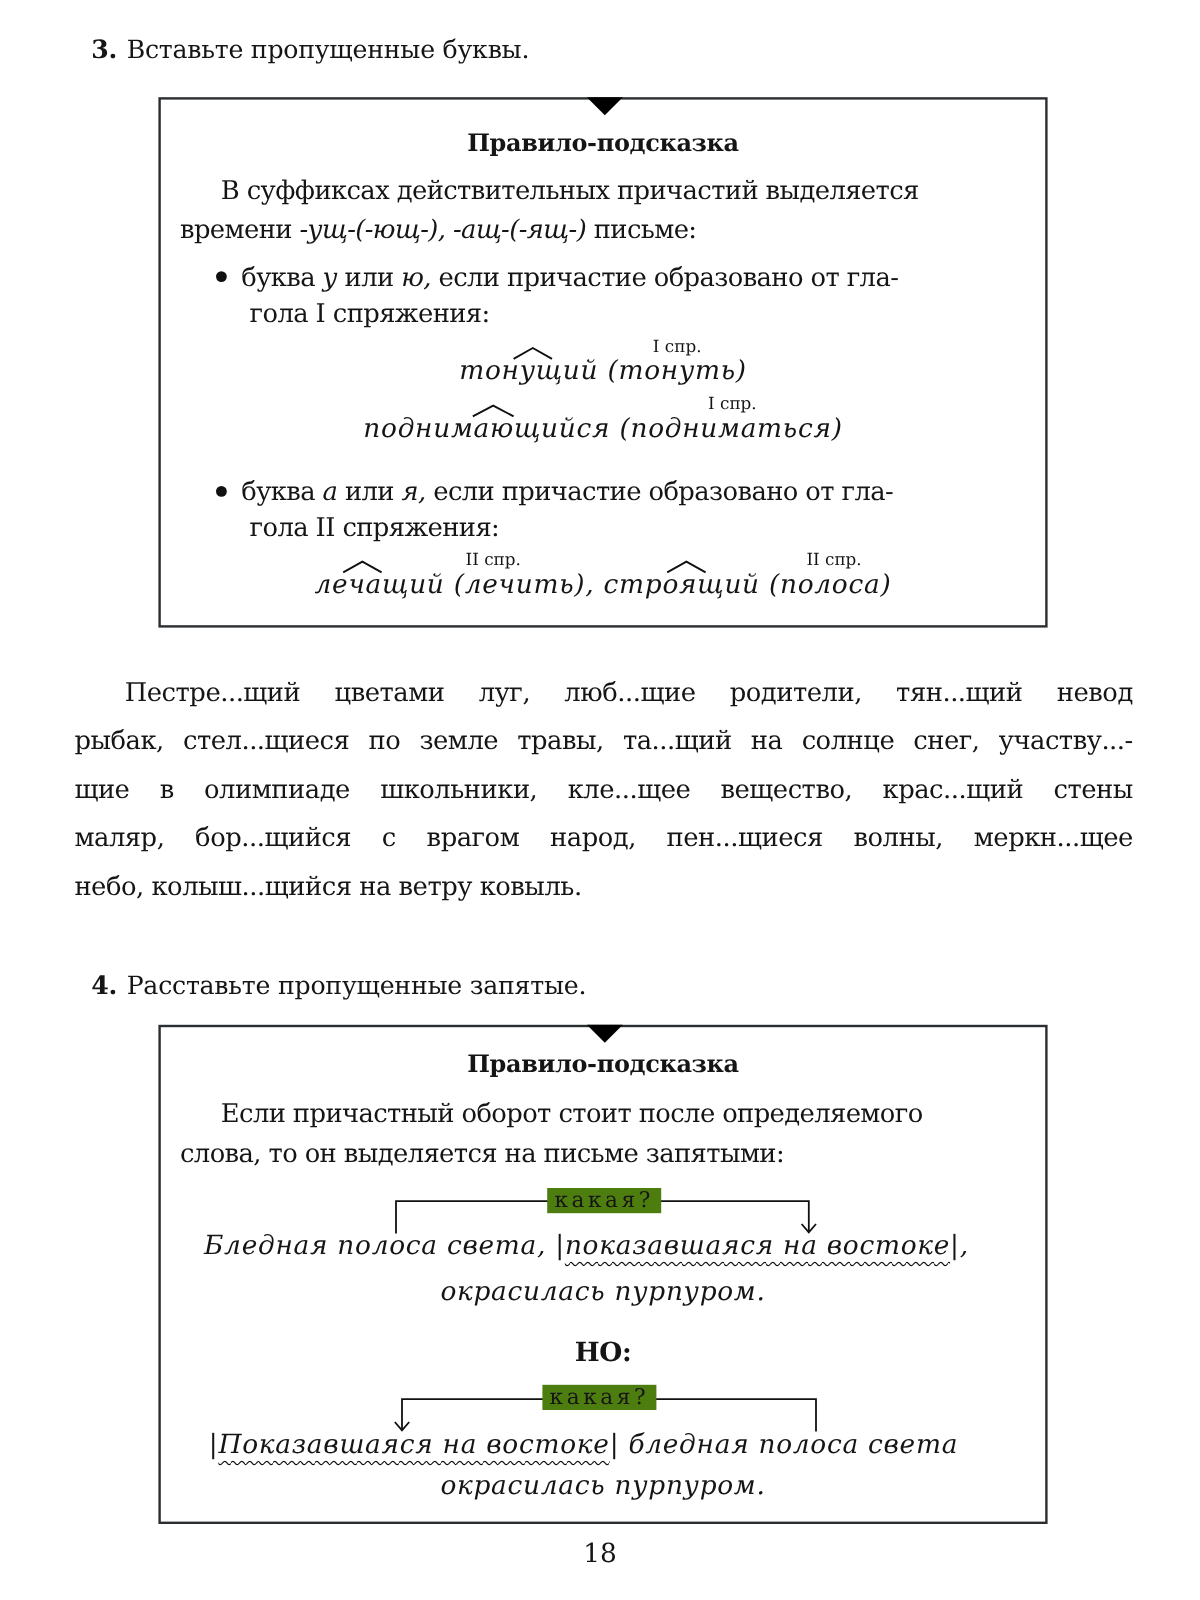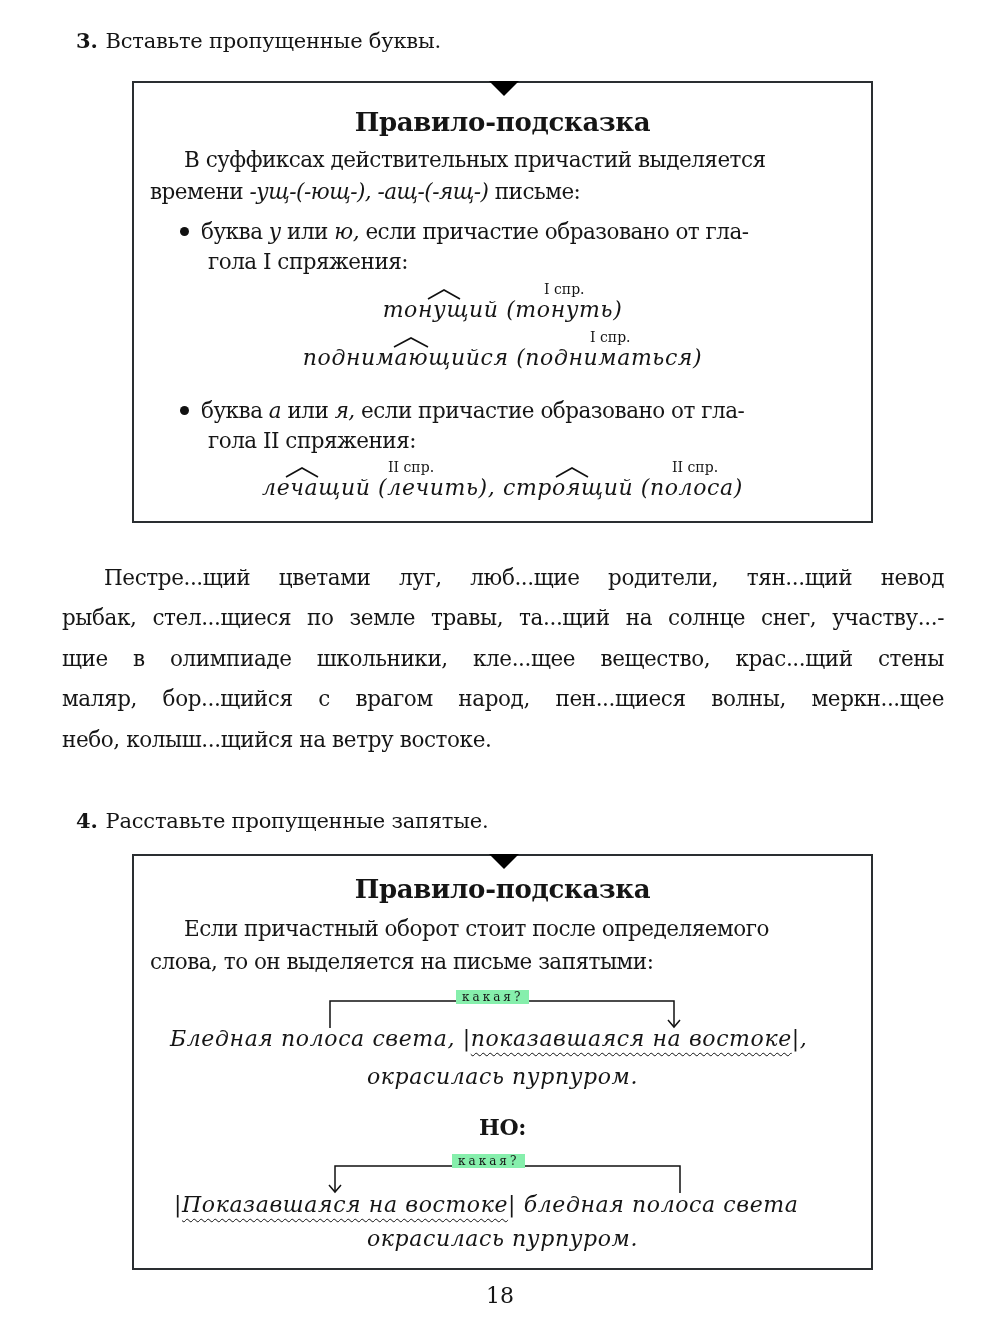--- a/index.html
+++ b/index.html
@@ -32,21 +32,21 @@
     width: 0; height: 0;
     border-left: 15px solid transparent;
     border-right: 15px solid transparent;
     border-top: 15px solid #000;
   }
   .rule-title {
     position: absolute;
     left: 0; right: 0;
     text-align: center;
     font-weight: bold;
-    font-size: 26px;
+    font-size: 20px;
     letter-spacing: -0.3px;
   }
   .line {
     position: absolute;
     font-size: 21.5px;
     white-space: nowrap;
     letter-spacing: -0.5px;
   }
   .center { left: 0; right: 0; text-align: center; }
   .it { font-style: italic; }
@@ -84,23 +84,23 @@
     letter-spacing: 0.6px;
   }
   .wavy {
     text-decoration: underline wavy #111;
     text-decoration-thickness: 1px;
     text-underline-offset: 6px;
   }
   .pipe { font-style: normal; font-weight: normal; }
   .question {
     position: absolute;
-    font-size: 12px;
+    font-size: 18px;
     letter-spacing: 3px;
-    background: #86efac;
+    background: #4d7c0f;
     padding: 0 6px;
   }
   .page-number {
     position: absolute;
     left: 0; right: 0; top: 1283px;
     text-align: center;
     font-size: 22px;
   }
 </style>
 </head>
@@ -155,21 +155,21 @@
     </svg>
   <div class="line center it" style="top:392px; font-size:22px; letter-spacing:0.6px;">
     <span>лечащий</span> <span class="b">(лечить),</span> <span>строящий</span> <span class="b">(полоса)</span>
   </div>
 </div>
 
 <div class="exercise-line" style="top:565px; padding-left:42px;">Пестре...щий цветами луг, люб...щие родители, тян...щий невод</div>
 <div class="exercise-line" style="top:605px;">рыбак, стел...щиеся по земле травы, та...щий на солнце снег, участву...-</div>
 <div class="exercise-line" style="top:646px;">щие в олимпиаде школьники, кле...щее вещество, крас...щий стены</div>
 <div class="exercise-line" style="top:686px;">маляр, бор...щийся с врагом народ, пен...щиеся волны, меркн...щее</div>
-<div class="exercise-line last" style="top:727px;">небо, колыш...щийся на ветру востоке.</div>
+<div class="exercise-line last" style="top:727px;">небо, колыш...щийся на ветру ковыль.</div>
 
 <div class="abs task-heading" style="left:76px; top:808px;">
   <span class="num">4.</span><span>Расставьте пропущенные запятые.</span>
 </div>
 
 <div class="rule-box" style="top:854px; height:416px;">
   <div class="pointer"></div>
   <div class="rule-title" style="top:18px;">Правило-подсказка</div>
   <div class="line" style="left:50px; top:60px;">Если причастный оборот стоит после определяемого</div>
   <div class="line" style="left:16px; top:93px;">слова, то он выделяется на письме запятыми:</div>

